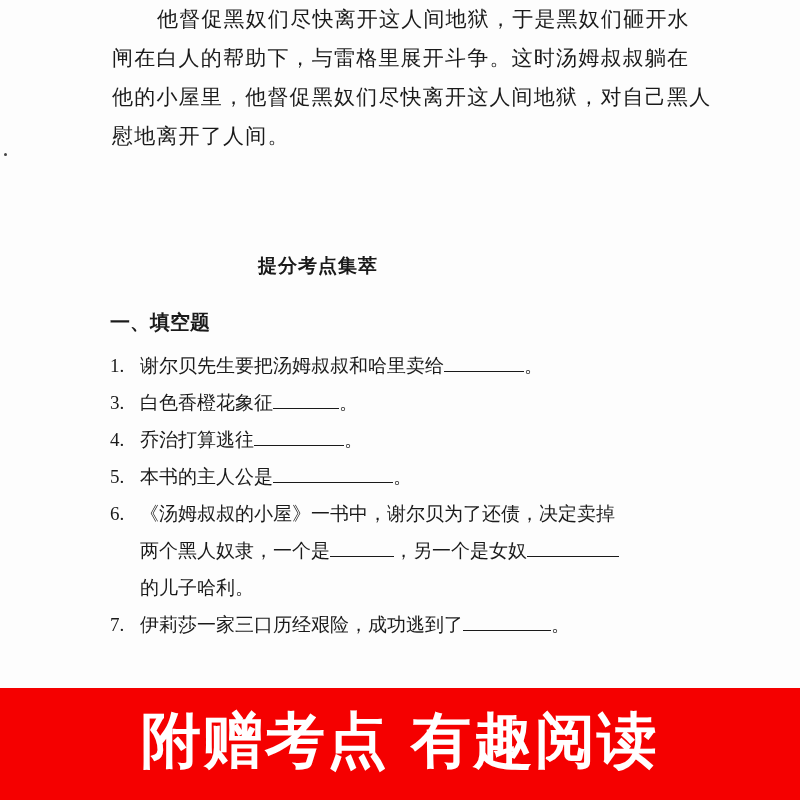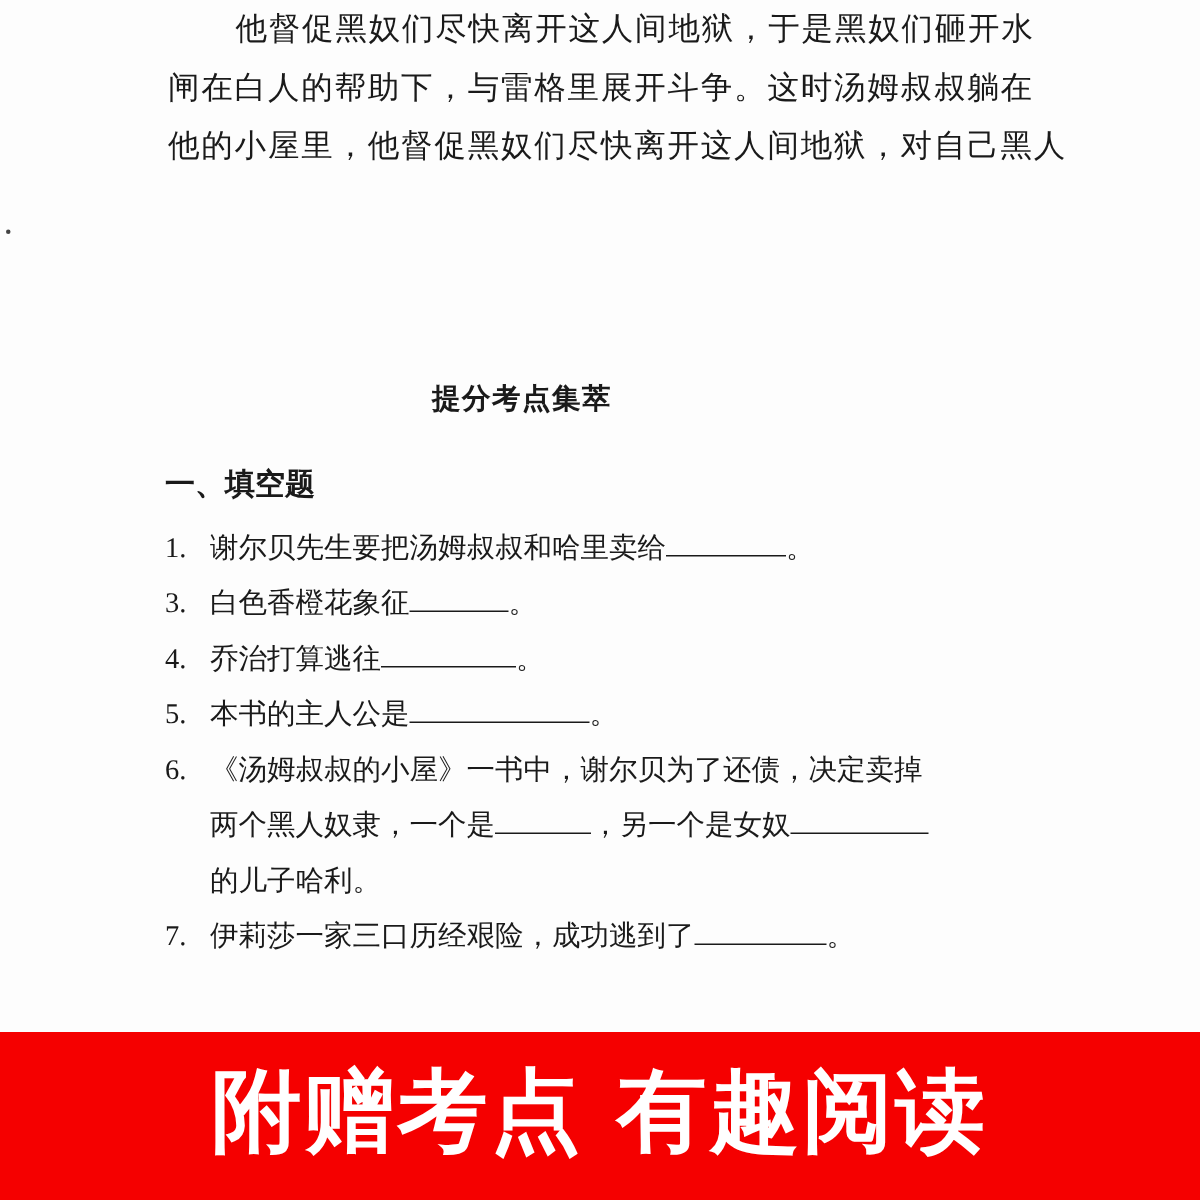--- a/index.html
+++ b/index.html
@@ -50,21 +50,20 @@
     .section-title {
       position: absolute;
       left: 0;
       width: 636px;
       top: 253px;
       text-align: center;
       font-family: "DejaVu Sans", "Liberation Sans", sans-serif;
       font-size: 19px;
       font-weight: bold;
       letter-spacing: 1px;
-      padding-left: 30px;
     }
     .sub-heading {
       position: absolute;
       left: 110px;
       top: 309px;
       font-family: "DejaVu Sans", "Liberation Sans", sans-serif;
       font-size: 20px;
       font-weight: bold;
     }
     .q-list {
@@ -122,20 +121,21 @@
 <body>
 
 <div class="page">
 
   <span class="stray-mark"></span>
 
   <div class="para">
     <span class="para-line indent">他督促黑奴们尽快离开这人间地狱，于是黑奴们砸开水</span>
     <span class="para-line">闸在白人的帮助下，与雷格里展开斗争。这时汤姆叔叔躺在</span>
     <span class="para-line">他的小屋里，他督促黑奴们尽快离开这人间地狱，对自己黑人</span>
+    <span class="para-line">慰地离开了人间。</span>
   </div>
 
   <div class="section-title">提分考点集萃</div>
 
   <div class="sub-heading">一、填空题</div>
 
   <div class="q-list">
 
     <span class="q-line">
       <span class="q-num">1.</span><span>谢尔贝先生要把汤姆叔叔和哈里卖给</span><span class="blank" style="width:80px"></span><span>。</span>

